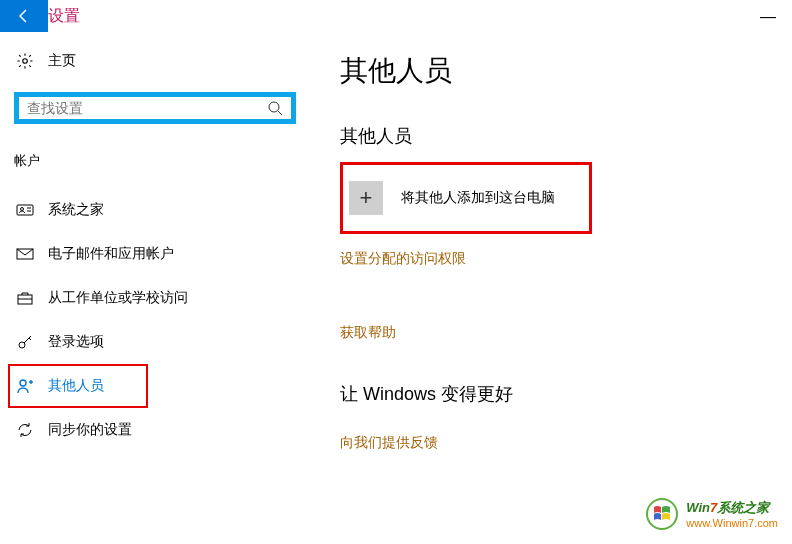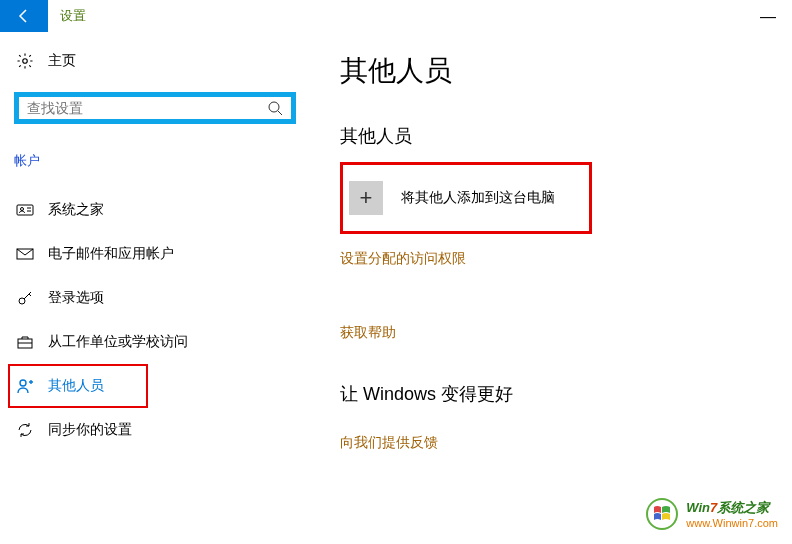--- a/index.html
+++ b/index.html
@@ -1,35 +1,35 @@
 <!DOCTYPE html>
 <html><head>
 <meta charset="utf-8">
 <style>
 * { box-sizing: border-box; margin: 0; padding: 0; font-family: "Microsoft YaHei", "Segoe UI", sans-serif; }
 body { background: #fff; width: 792px; height: 544px; overflow: hidden; position: relative; }
 
 .titlebar { height: 32px; display: flex; align-items: center; }
 .back-btn { width: 48px; height: 32px; background: #0078d7; display: flex; align-items: center; justify-content: center; }
 .back-btn svg { fill: #fff; }
-.titlebar-title { margin-left: 12px; font-size: 13px; color: #4d7c0f; }
+.titlebar-title { font-size: 16px; color: #be185d; }
 .win-min { position: absolute; top: 8px; right: 16px; font-size: 16px; color: #000; }
 
 .content { display: flex; height: calc(100% - 32px); }
 
 .sidebar { width: 310px; padding: 20px 14px 0 14px; }
 .home-row { display: flex; align-items: flex-start; gap: 14px; margin-bottom: 18px; padding-left: 2px; }
 .gear svg { width: 18px; height: 18px; stroke: #000; fill: none; }
 .home-label { font-size: 14px; }
 
 .search-box { display: flex; align-items: center; border: 5px solid #0ea5e9; height: 32px; margin-bottom: 28px; }
 .search-box input { flex: 1; border: none; outline: none; font-size: 14px; padding: 0 8px; background: transparent; }
 .search-box .sicon { width: 32px; display: flex; align-items: center; justify-content: center; }
 
-.section-head { font-size: 13px; color: #1d4ed8; margin-bottom: 18px; }
+.section-head { font-size: 13px; color: #000000; margin-bottom: 18px; }
 
 .nav-item { display: flex; align-items: center; gap: 14px; height: 44px; padding-left: 2px; font-size: 14px; cursor: pointer; }
 .nav-item .nicon { width: 18px; height: 18px; display: flex; align-items: center; justify-content: center; }
 .nav-item.selected { color: #0078d7; }
 .nav-item.selected .nicon svg { stroke: #0078d7; }
 
 .red-box-nav { border: 2px solid #e60000; margin-left: -6px; padding-left: 6px; width: 140px; }
 
 .main { flex: 1; padding: 20px 30px 0 30px; position: relative; }
 .page-title { font-size: 28px; font-weight: 400; margin-bottom: 34px; }
@@ -106,35 +106,35 @@
             <rect x="1" y="4" width="16" height="10"></rect>
             <path d="M1 4l8 6 8-6"></path>
           </svg>
         </span>
       <span>电子邮件和应用帐户</span>
     </div>
 
     <div class="nav-item">
       <span class="nicon">
           <svg width="18" height="18" viewBox="0 0 18 18" stroke="#000" fill="none">
+            <rect x="2" y="6" width="14" height="9"></rect>
+            <path d="M6 6V4h6v2M2 10h14"></path>
+          </svg>
+        </span>
+      <span>从工作单位或学校访问</span>
+    </div>
+
+    <div class="nav-item">
+      <span class="nicon">
+          <svg width="18" height="18" viewBox="0 0 18 18" stroke="#000" fill="none">
             <circle cx="6" cy="12" r="3"></circle>
             <path d="M8 10l7-7M13 5l2 2"></path>
           </svg>
         </span>
       <span>登录选项</span>
-    </div>
-
-    <div class="nav-item">
-      <span class="nicon">
-          <svg width="18" height="18" viewBox="0 0 18 18" stroke="#000" fill="none">
-            <rect x="2" y="6" width="14" height="9"></rect>
-            <path d="M6 6V4h6v2M2 10h14"></path>
-          </svg>
-        </span>
-      <span>从工作单位或学校访问</span>
     </div>
 
     <div class="nav-item selected red-box-nav">
       <span class="nicon">
           <svg width="18" height="18" viewBox="0 0 18 18" stroke="#0078d7" fill="none" stroke-width="1.4">
             <circle cx="7" cy="6" r="3"></circle>
             <path d="M2 16c0-3 2.2-5 5-5s5 2 5 5"></path>
             <path d="M13 5h4M15 3v4"></path>
           </svg>
         </span>

